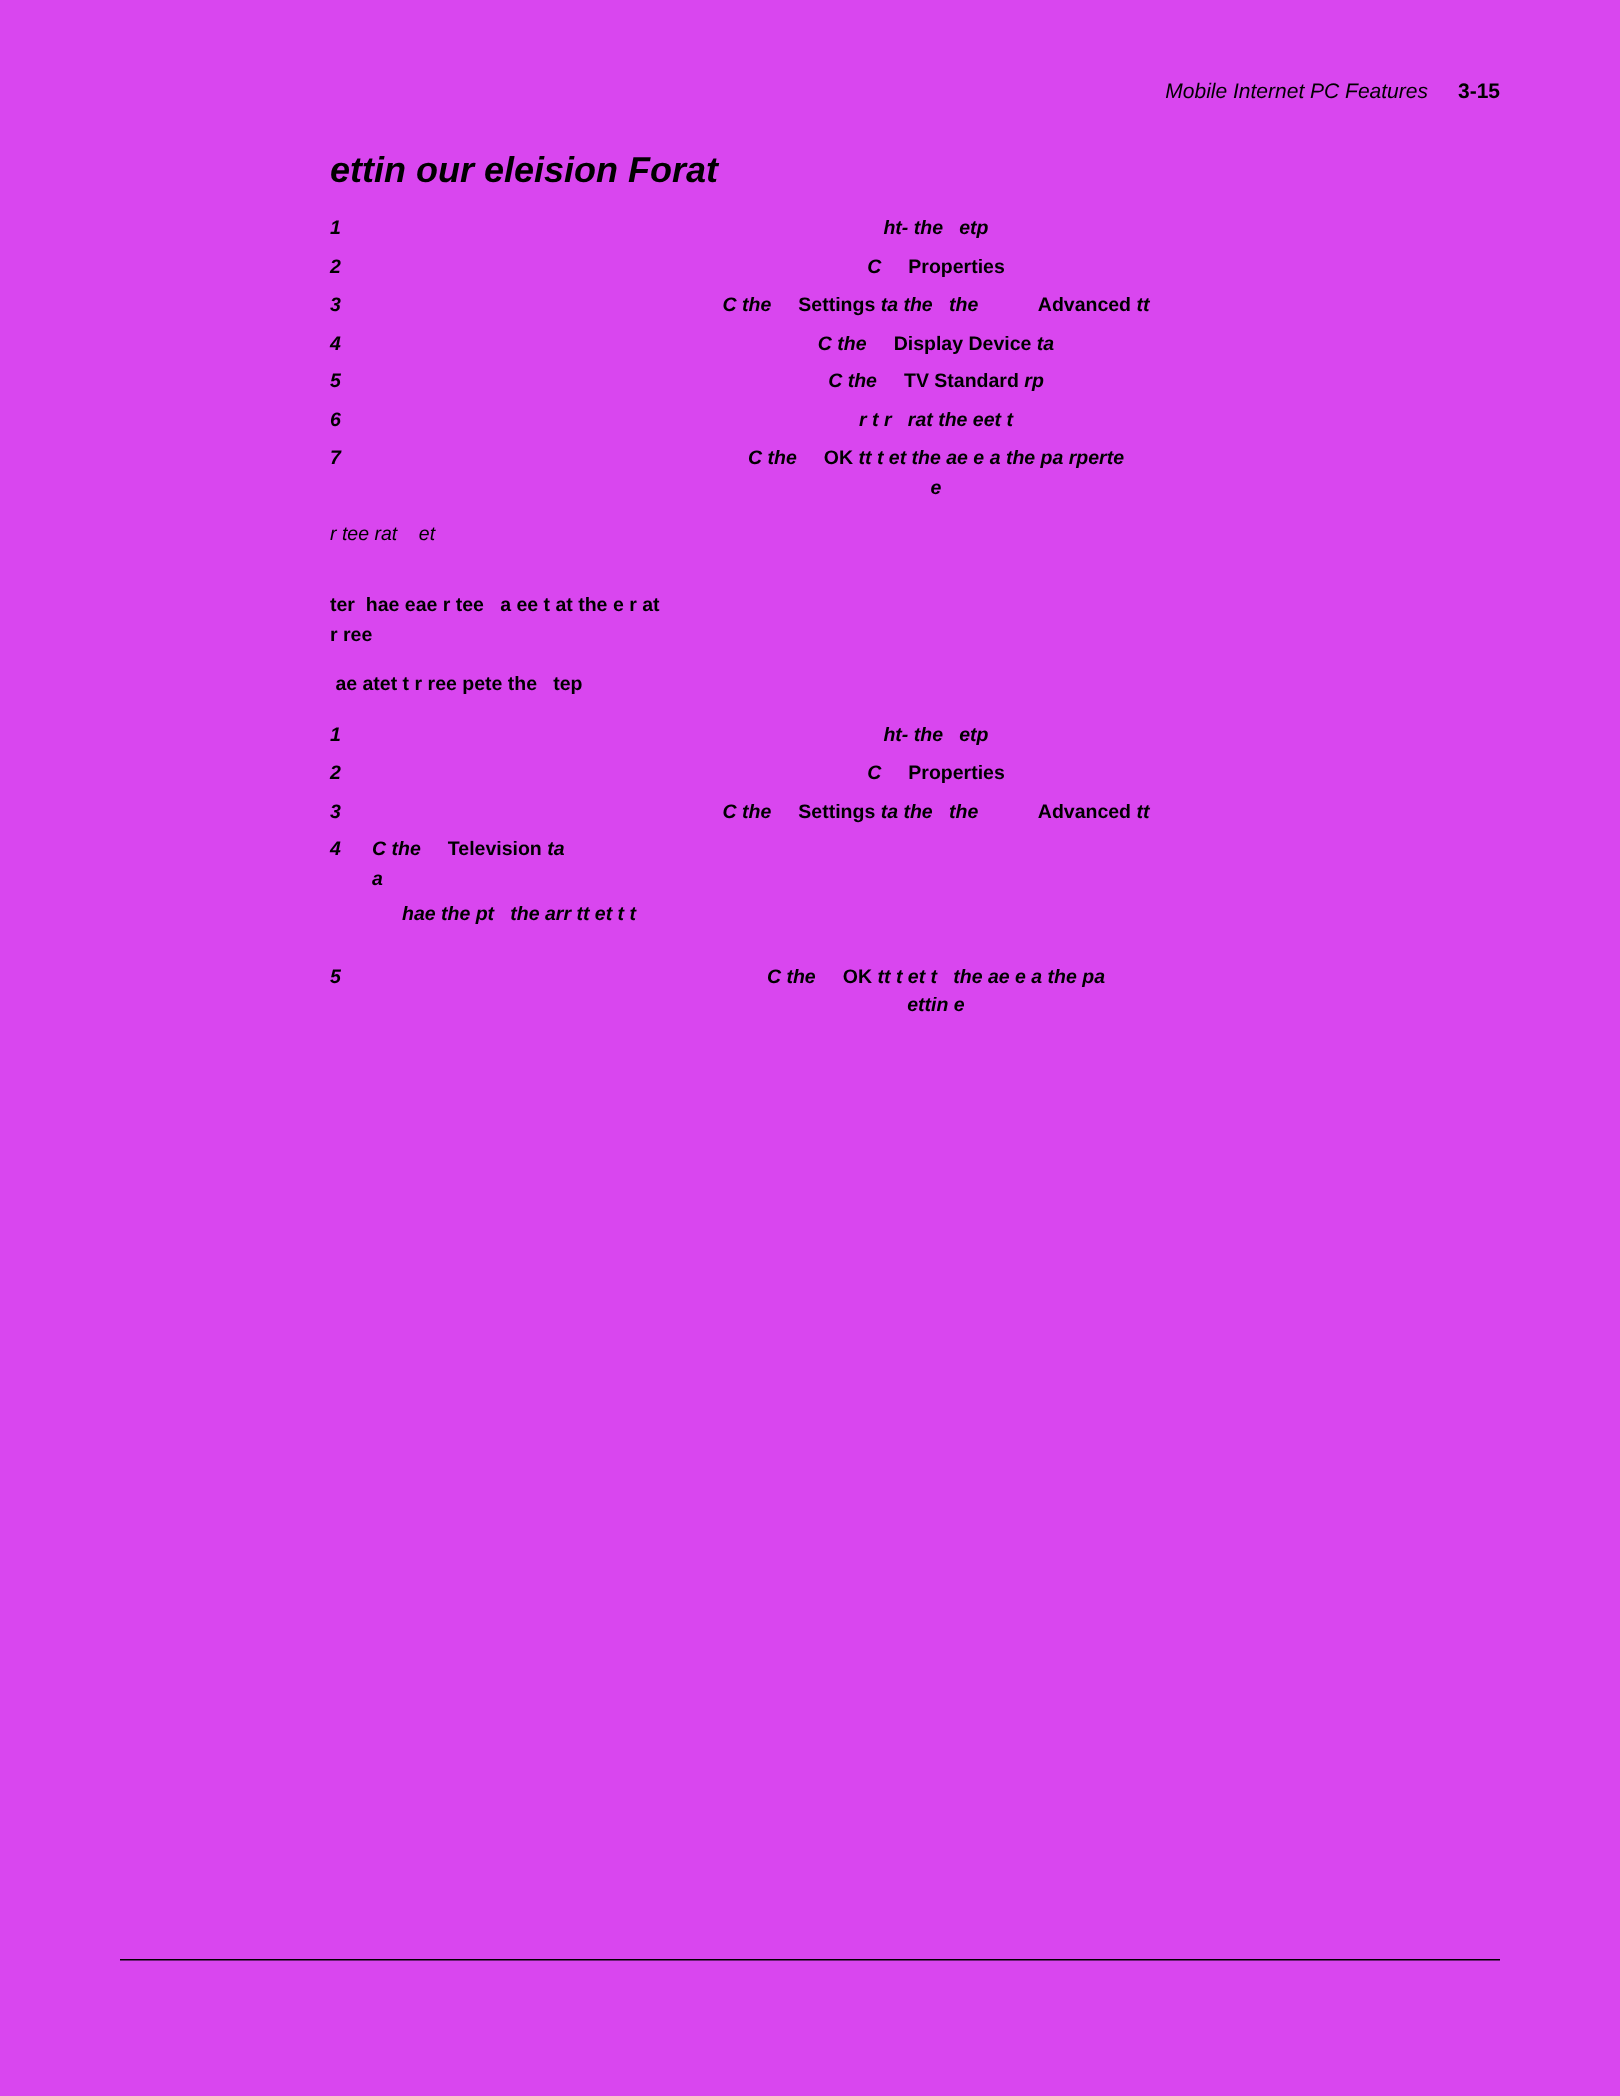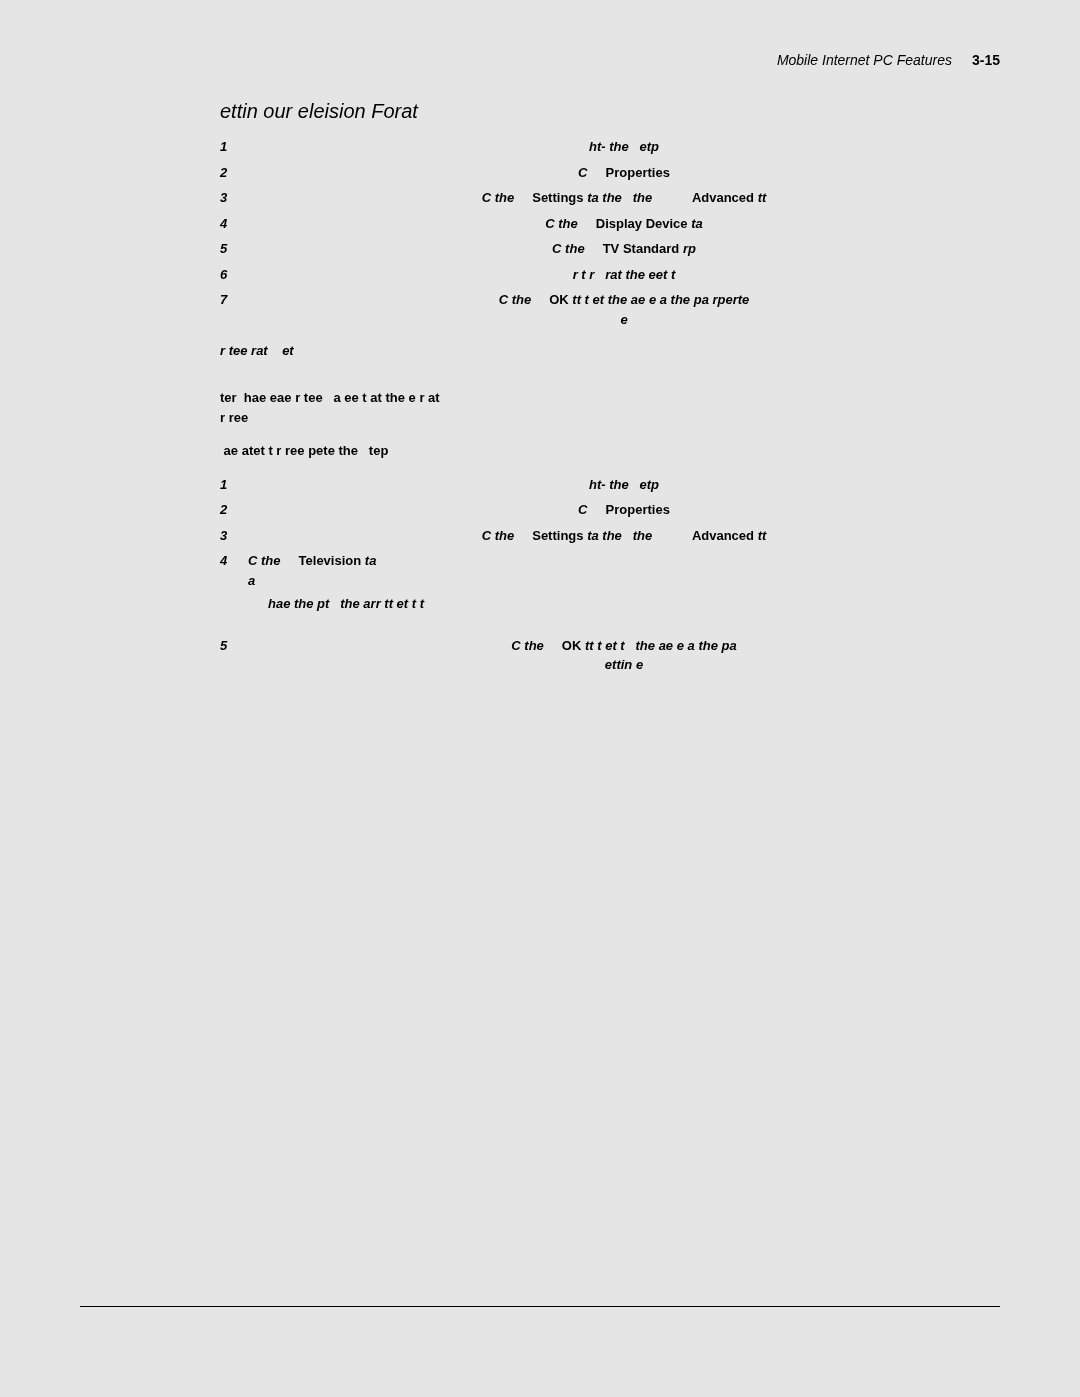--- a/index.html
+++ b/index.html
@@ -12,21 +12,21 @@
       background: #ffffff;
       font-family: 'Times New Roman', Times, serif;
       width: 1080px;
       min-height: 1397px;
       position: relative;
     }
 
     .page-container {
       width: 1080px;
       min-height: 1397px;
-      background: #e5e5e5;
+      background: #d946ef;
       padding: 60px 80px 60px 220px;
       position: relative;
     }
 
     .header-area {
       position: absolute;
       top: 52px;
       right: 80px;
       display: flex;
       align-items: center;
@@ -46,22 +46,22 @@
       font-family: Arial, Helvetica, sans-serif;
       font-weight: bold;
     }
 
     .main-content {
       margin-top: 40px;
     }
 
     .section-title {
       font-style: italic;
-      font-size: 20px;
-      font-weight: normal;
+      font-size: 24px;
+      font-weight: bold;
       color: #000;
       font-family: Arial, Helvetica, sans-serif;
       margin-bottom: 14px;
     }
 
     .section-intro {
       font-size: 13px;
       font-weight: bold;
       color: #000;
       font-family: Arial, Helvetica, sans-serif;
@@ -137,21 +137,21 @@
       font-style: italic;
       font-weight: bold;
       color: #000;
       margin-bottom: 16px;
       line-height: 1.5;
     }
 
     .result-note {
       font-size: 13px;
       font-family: Arial, Helvetica, sans-serif;
-      font-weight: bold;
+      font-weight: normal;
       font-style: italic;
       color: #000;
       margin-bottom: 20px;
       margin-top: 4px;
     }
 
     .section-gap {
       margin-bottom: 30px;
     }
 

